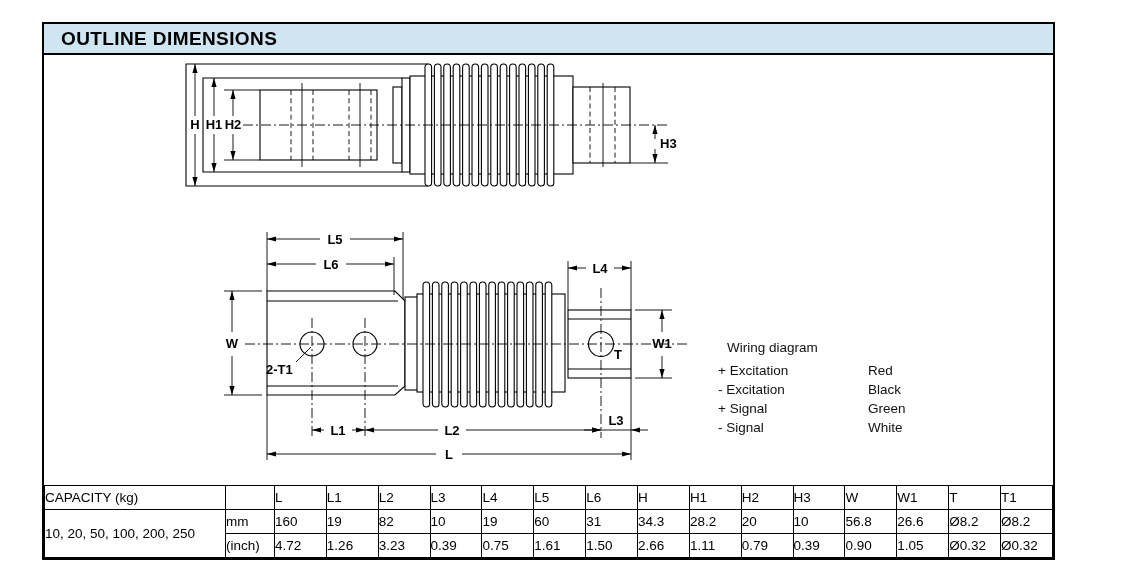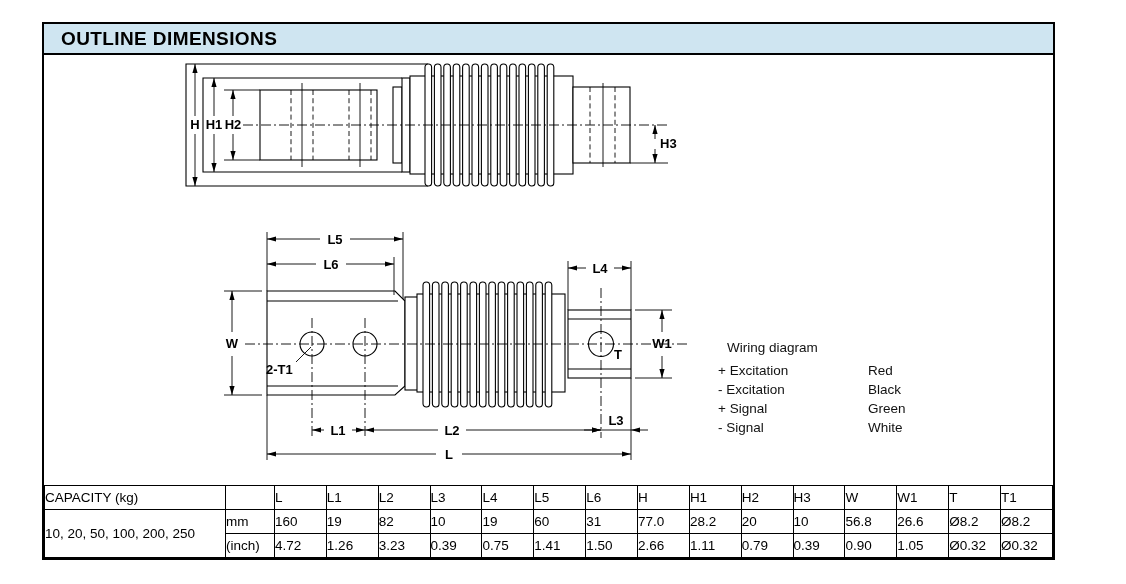--- a/index.html
+++ b/index.html
@@ -221,37 +221,37 @@
     <tr>
       <td rowspan="2">10, 20, 50, 100, 200, 250</td>
       <td>mm</td>
       <td>160</td>
       <td>19</td>
       <td>82</td>
       <td>10</td>
       <td>19</td>
       <td>60</td>
       <td>31</td>
-      <td>77.0</td>
+      <td>34.3</td>
       <td>28.2</td>
       <td>20</td>
       <td>10</td>
       <td>56.8</td>
       <td>26.6</td>
       <td>Ø8.2</td>
       <td>Ø8.2</td>
     </tr>
     <tr>
       <td>(inch)</td>
       <td>4.72</td>
       <td>1.26</td>
       <td>3.23</td>
       <td>0.39</td>
       <td>0.75</td>
-      <td>1.41</td>
+      <td>1.61</td>
       <td>1.50</td>
       <td>2.66</td>
       <td>1.11</td>
       <td>0.79</td>
       <td>0.39</td>
       <td>0.90</td>
       <td>1.05</td>
       <td>Ø0.32</td>
       <td>Ø0.32</td>
     </tr>

